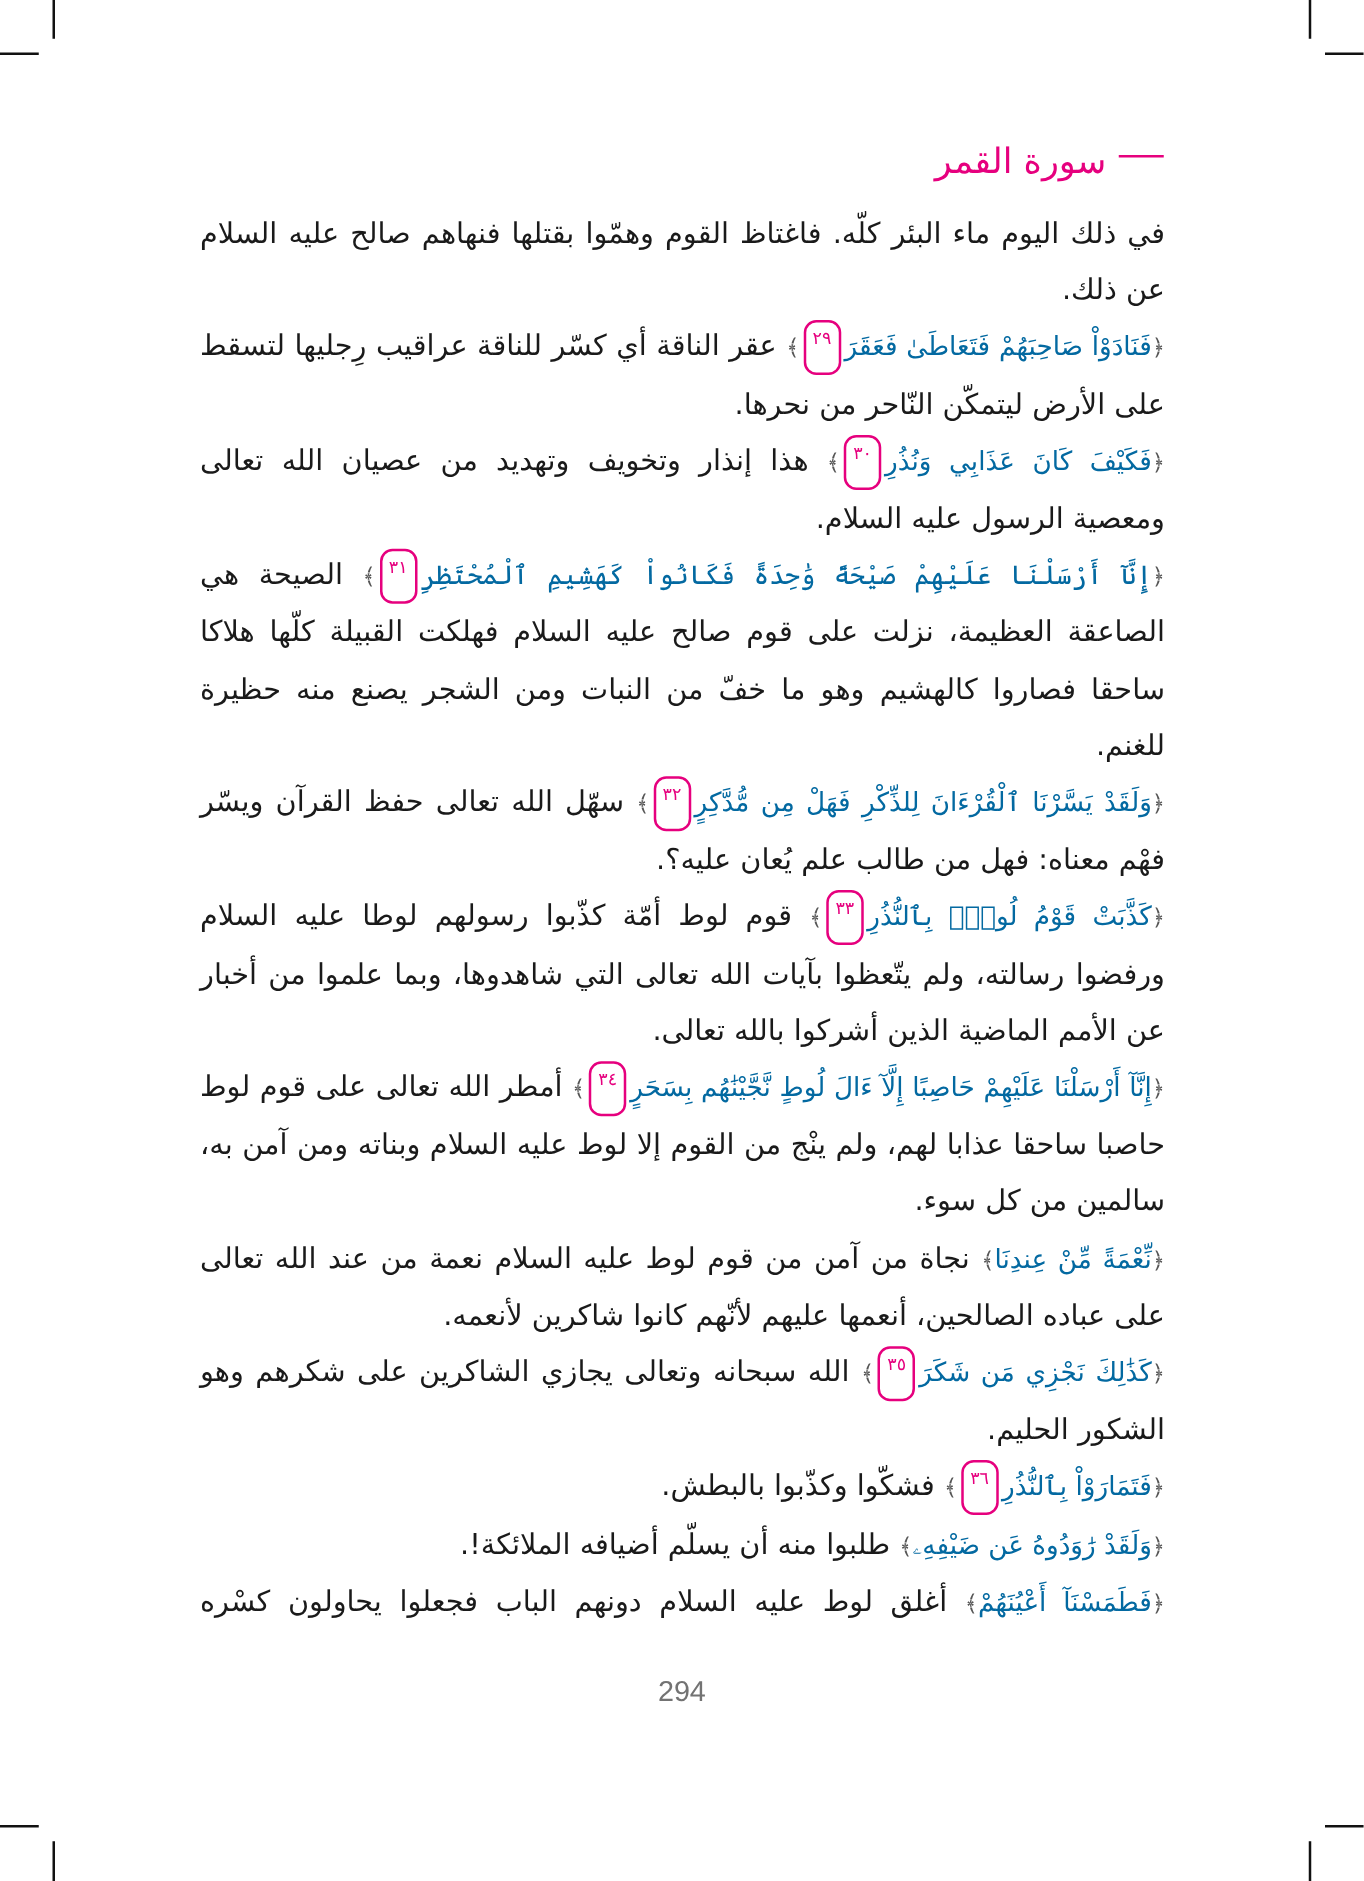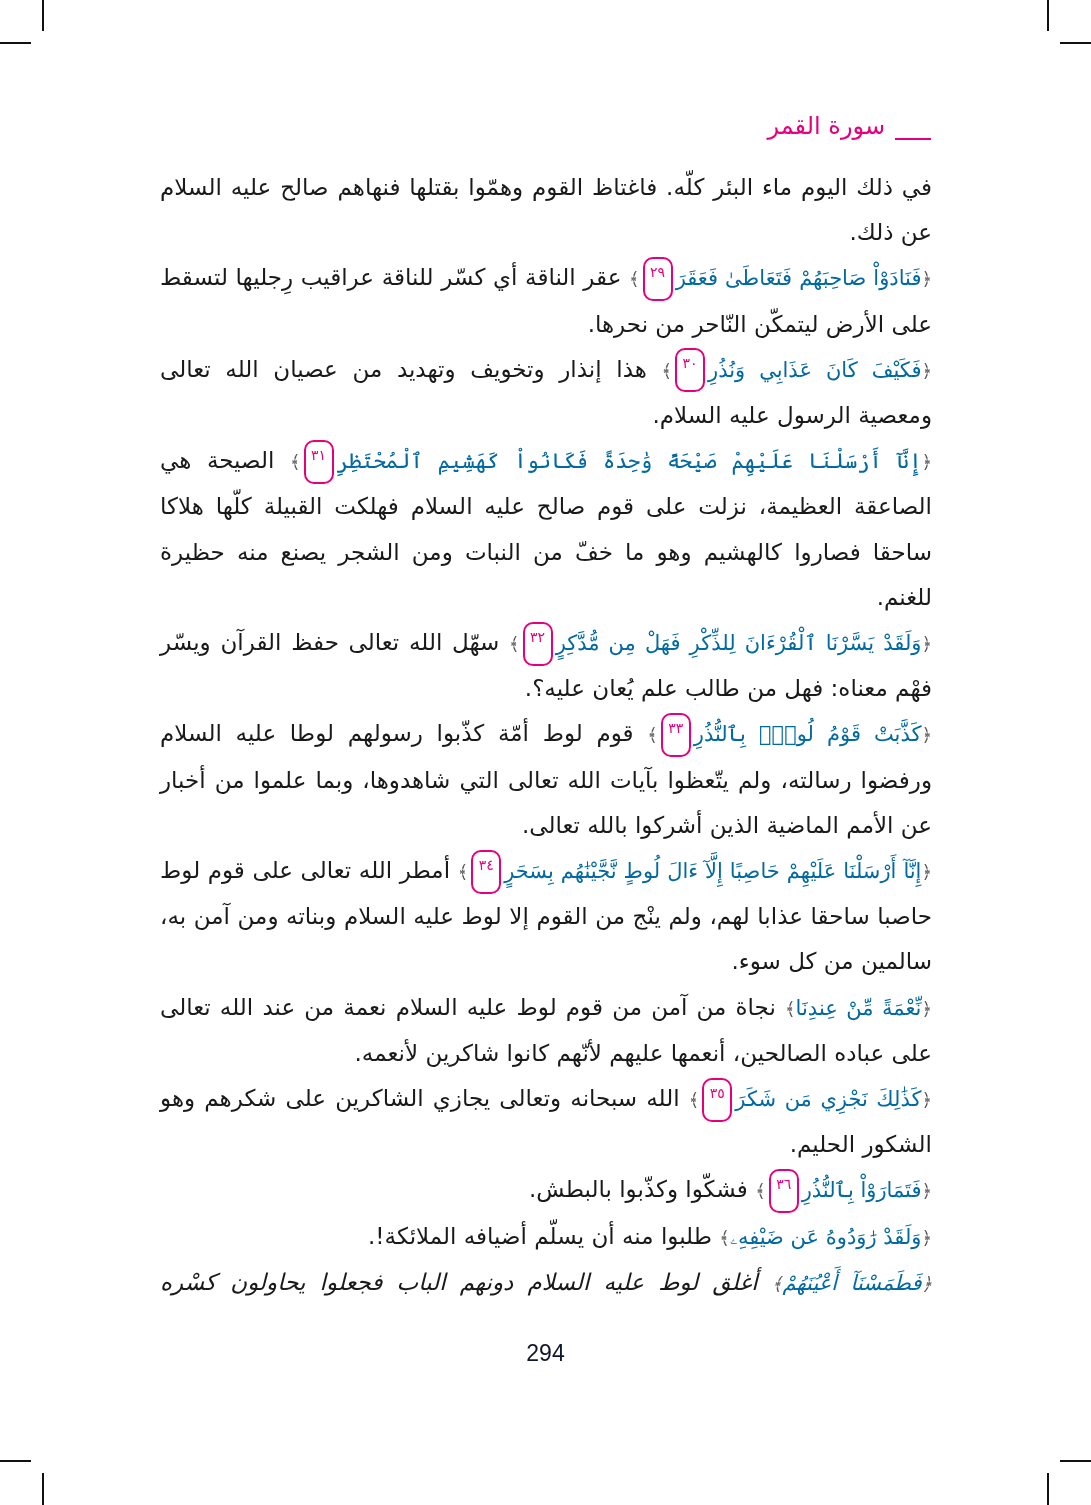--- a/index.html
+++ b/index.html
@@ -18,24 +18,24 @@
     .crop {
       position: absolute;
       background: #111;
     }
     .header {
       position: absolute;
       top: 112px;
       right: 160px;
       direction: rtl;
       display: flex;
-      align-items: flex-end;
+      align-items: flex-start;
       gap: 10px;
       color: #e6007e;
-      font-size: 24px;
+      font-size: 28px;
       margin-left: 40px;
     }
     .header .rule {
       width: 36px;
       height: 2px;
       background: #e6007e;
       display: inline-block;
       margin-top: 12px;
     }
     .content {
@@ -76,21 +76,21 @@
       padding: 0 3px;
     }
     .page-number {
       position: absolute;
       top: 1340px;
       left: 0;
       width: 1091px;
       text-align: center;
       font-family: "Liberation Sans", sans-serif;
       font-size: 23px;
-      color: #0f172a;
+      color: #737373;
     }
   </style>
 </head>
 <body>
 
 <div class="crop" style="left:42px;top:0;width:2px;height:31px;"></div>
 <div class="crop" style="left:0;top:42px;width:31px;height:2px;"></div>
 <div class="crop" style="left:1047px;top:0;width:2px;height:31px;"></div>
 <div class="crop" style="left:1060px;top:42px;width:31px;height:2px;"></div>
 <div class="crop" style="left:0;top:1460px;width:31px;height:2px;"></div>
@@ -152,19 +152,19 @@
   <p class="para">
     <span class="bracket">﴿</span><span class="verse">فَتَمَارَوْاْ بِٱلنُّذُرِ</span><span class="ayah-num">٣٦</span><span class="bracket">﴾</span>
     <span>فشكّوا وكذّبوا بالبطش.</span>
   </p>
 
   <p class="para">
     <span class="bracket">﴿</span><span class="verse">وَلَقَدْ رَٰوَدُوهُ عَن ضَيْفِهِۦ</span><span class="bracket">﴾</span>
     <span>طلبوا منه أن يسلّم أضيافه الملائكة!.</span>
   </p>
 
-  <p class="para" style="text-align:justify;text-align-last:justify;font-style:italic;">
+  <p class="para" style="text-align:justify;text-align-last:justify;">
     <span class="bracket">﴿</span><span class="verse">فَطَمَسْنَآ أَعْيُنَهُمْ</span><span class="bracket">﴾</span>
     <span>أغلق لوط عليه السلام دونهم الباب فجعلوا يحاولون كسْره</span>
   </p>
 </div>
 
 <div class="page-number">294</div>
 
 </body></html>

